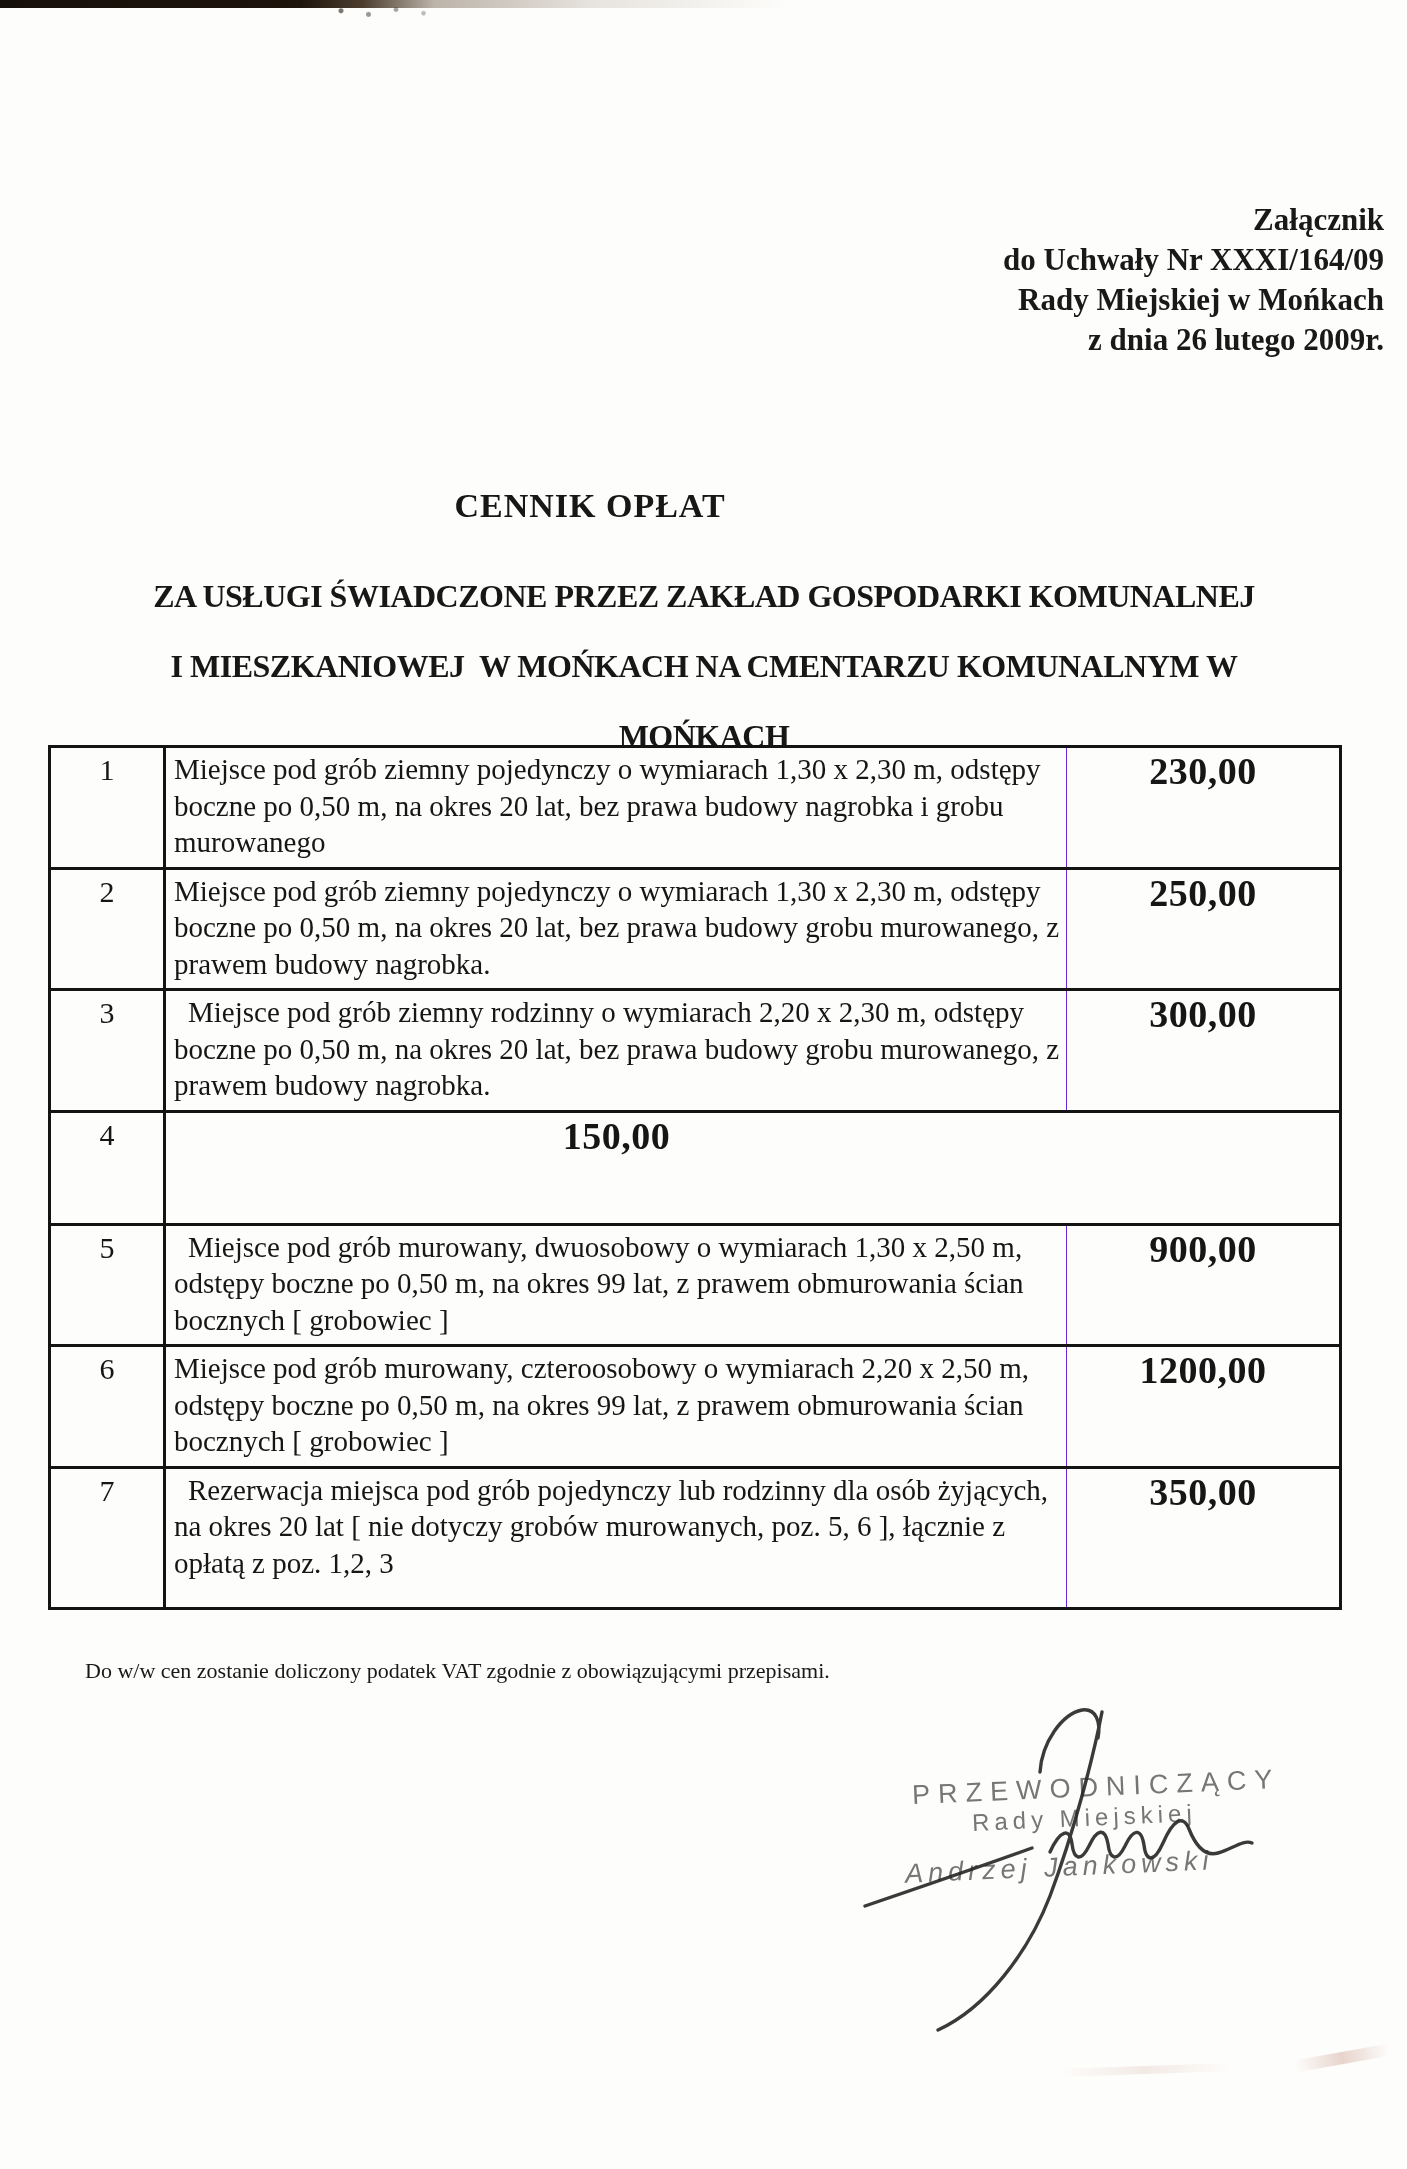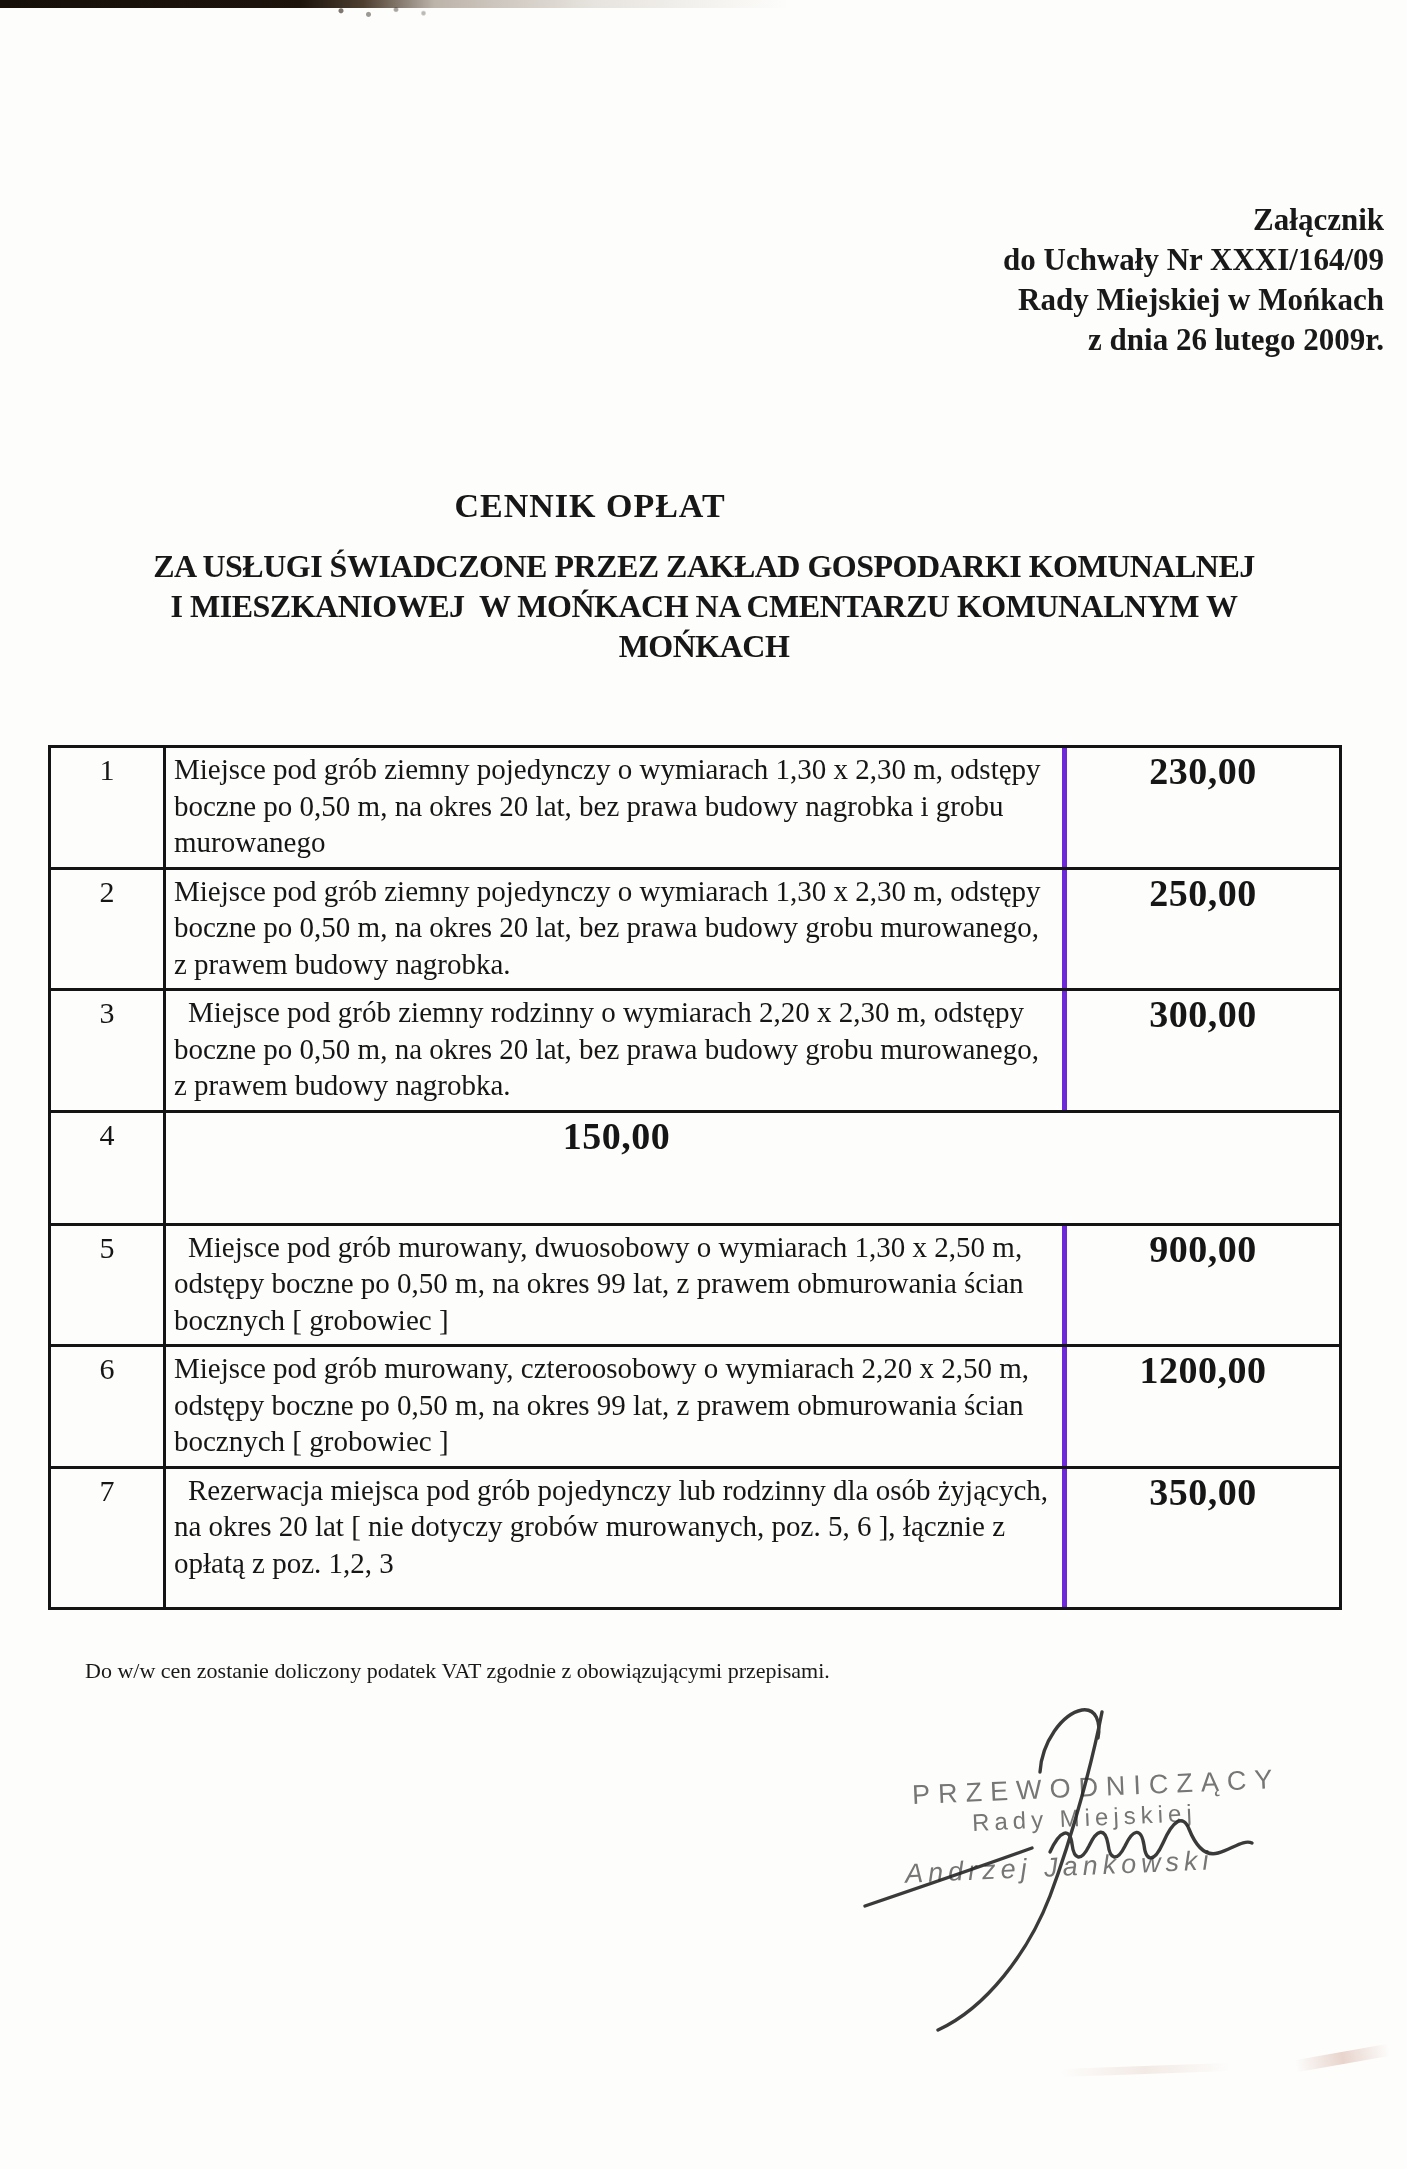--- a/index.html
+++ b/index.html
@@ -45,37 +45,37 @@
 
   .doc-title{
     position:absolute;top:487px;left:0;width:1180px;
     text-align:center;font-weight:bold;font-size:34px;letter-spacing:1px;color:#171717;
   }
   .doc-subtitle{
     position:absolute;top:546px;left:64px;width:1280px;
     text-align:center;font-weight:bold;font-size:32px;line-height:40px;
     letter-spacing:-0.5px;color:#171717;
   }
-  .doc-subtitle span{display:block;white-space:pre-wrap;}
+  .doc-subtitle span{display:block;white-space:pre-wrap;margin-top:30px;}
 
   .fee-table{
     position:absolute;left:48px;top:745px;width:1288px;
     border:3px solid #141414;
     font-size:29px;line-height:36.5px;color:#161616;
   }
   .fee-row{
     display:grid;grid-template-columns:115px 1fr 272px;
   }
   .fee-row + .fee-row{border-top:3px solid #141414;}
   .cell-no{
     border-right:3px solid #141414;
     text-align:center;padding-top:4px;font-size:30px;
   }
   .cell-desc{
-    border-right:5px solid #6d28d9;
+    border-right:1px solid #6d28d9;
     padding:3px 6px 6px 8px;
   }
   .fee-row.indent .cell-desc{text-indent:14px;}
   .cell-price{
     text-align:center;padding-top:5px;font-weight:bold;font-size:38px;letter-spacing:.5px;
   }
   .r1{min-height:117px}.r2,.r3,.r4,.r5{min-height:110px}.r6{min-height:112px}.r7{min-height:138px}
 
   .vat-note{
     position:absolute;left:85px;top:1658px;width:1240px;

